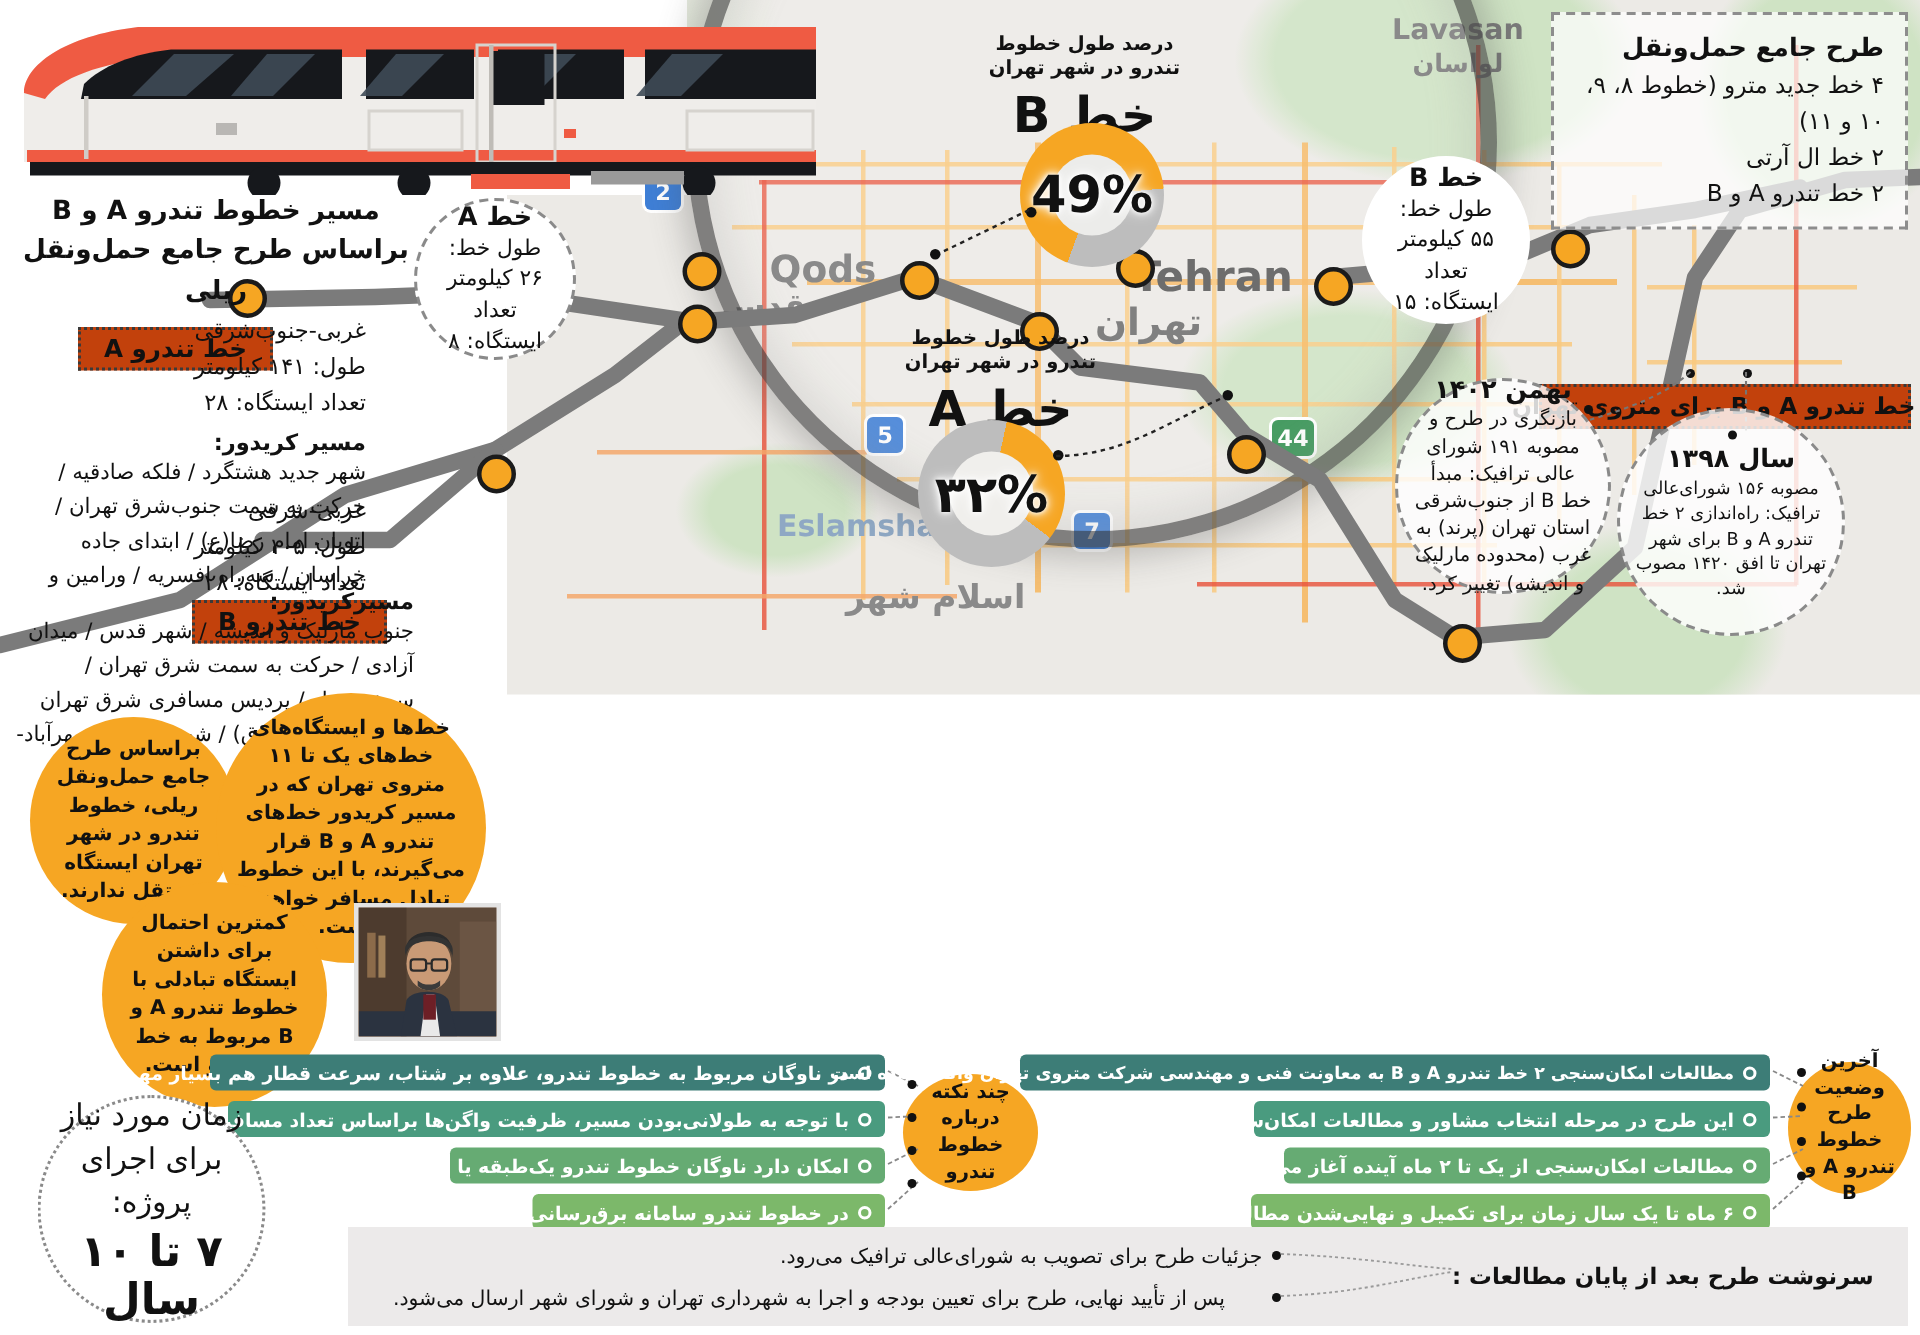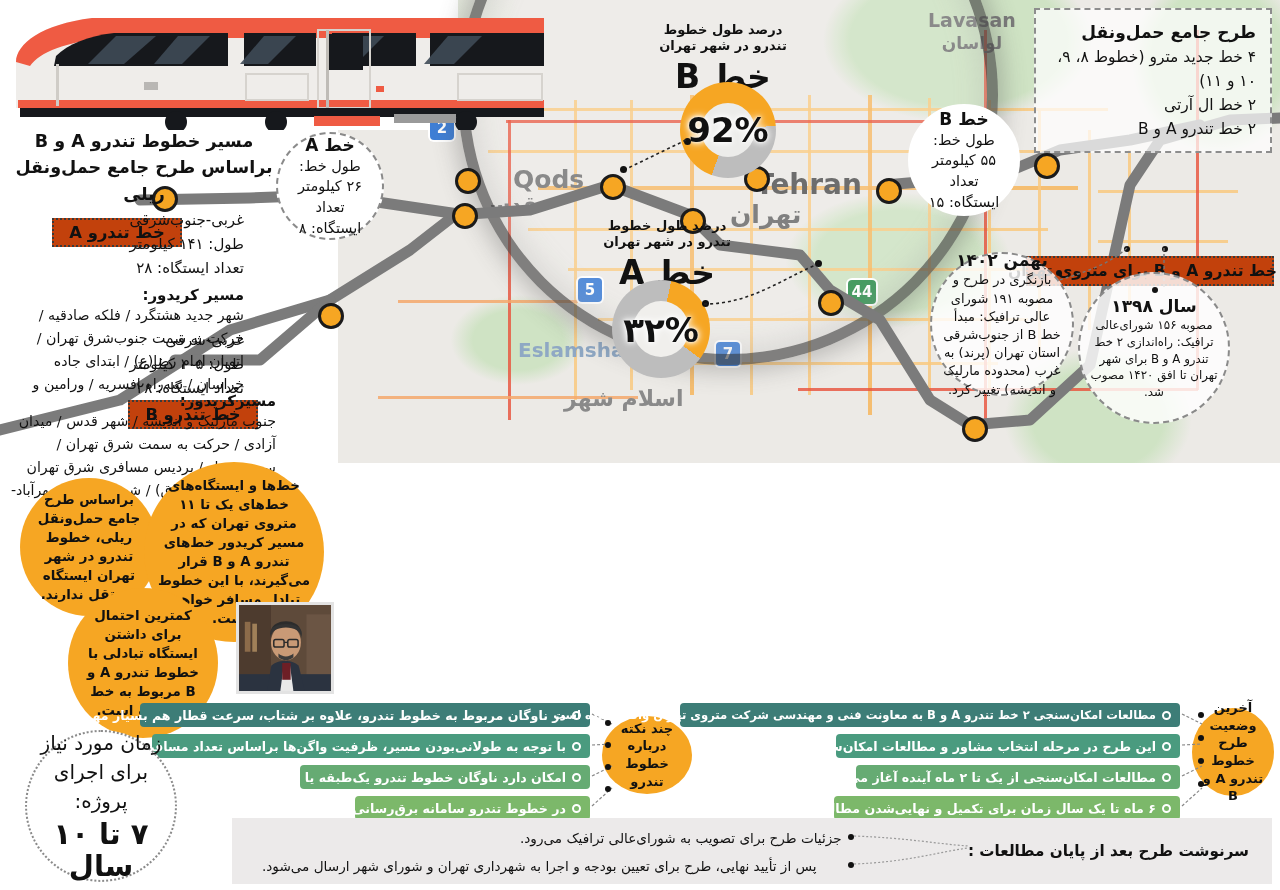--- a/index.html
+++ b/index.html
@@ -283,21 +283,21 @@
 
   <div class="donut-cap" style="left:648px;top:22px;width:150px;">
     <span class="small">درصد طول خطوط</span>
     <span class="small">تندرو در شهر تهران</span>
     <span class="big">خط B</span>
   </div>
   <div class="donut" style="left:680px;top:82px;width:96px;height:96px;
               background: conic-gradient(from 200deg, #f6a623 0 68%, #bdbdbd 68% 100%);">
     <div class="hole" style="width:54px;height:54px;background:#ececea;"></div>
   </div>
-  <div class="donut-label" style="left:728px;top:130px;">92%</div>
+  <div class="donut-label" style="left:728px;top:130px;">49%</div>
   <div class="leader-dot" style="left:684px;top:138px;"></div>
   <svg style="position:absolute;left:616px;top:130px;width:80px;height:45px;">
     <line x1="70" y1="10" x2="8" y2="40" stroke="#222" stroke-width="1.6" stroke-dasharray="3 3"></line>
   </svg>
   <div class="leader-dot" style="left:620px;top:166px;"></div>
 
   <div class="donut-cap" style="left:592px;top:218px;width:150px;">
     <span class="small">درصد طول خطوط</span>
     <span class="small">تندرو در شهر تهران</span>
     <span class="big">خط A</span>

